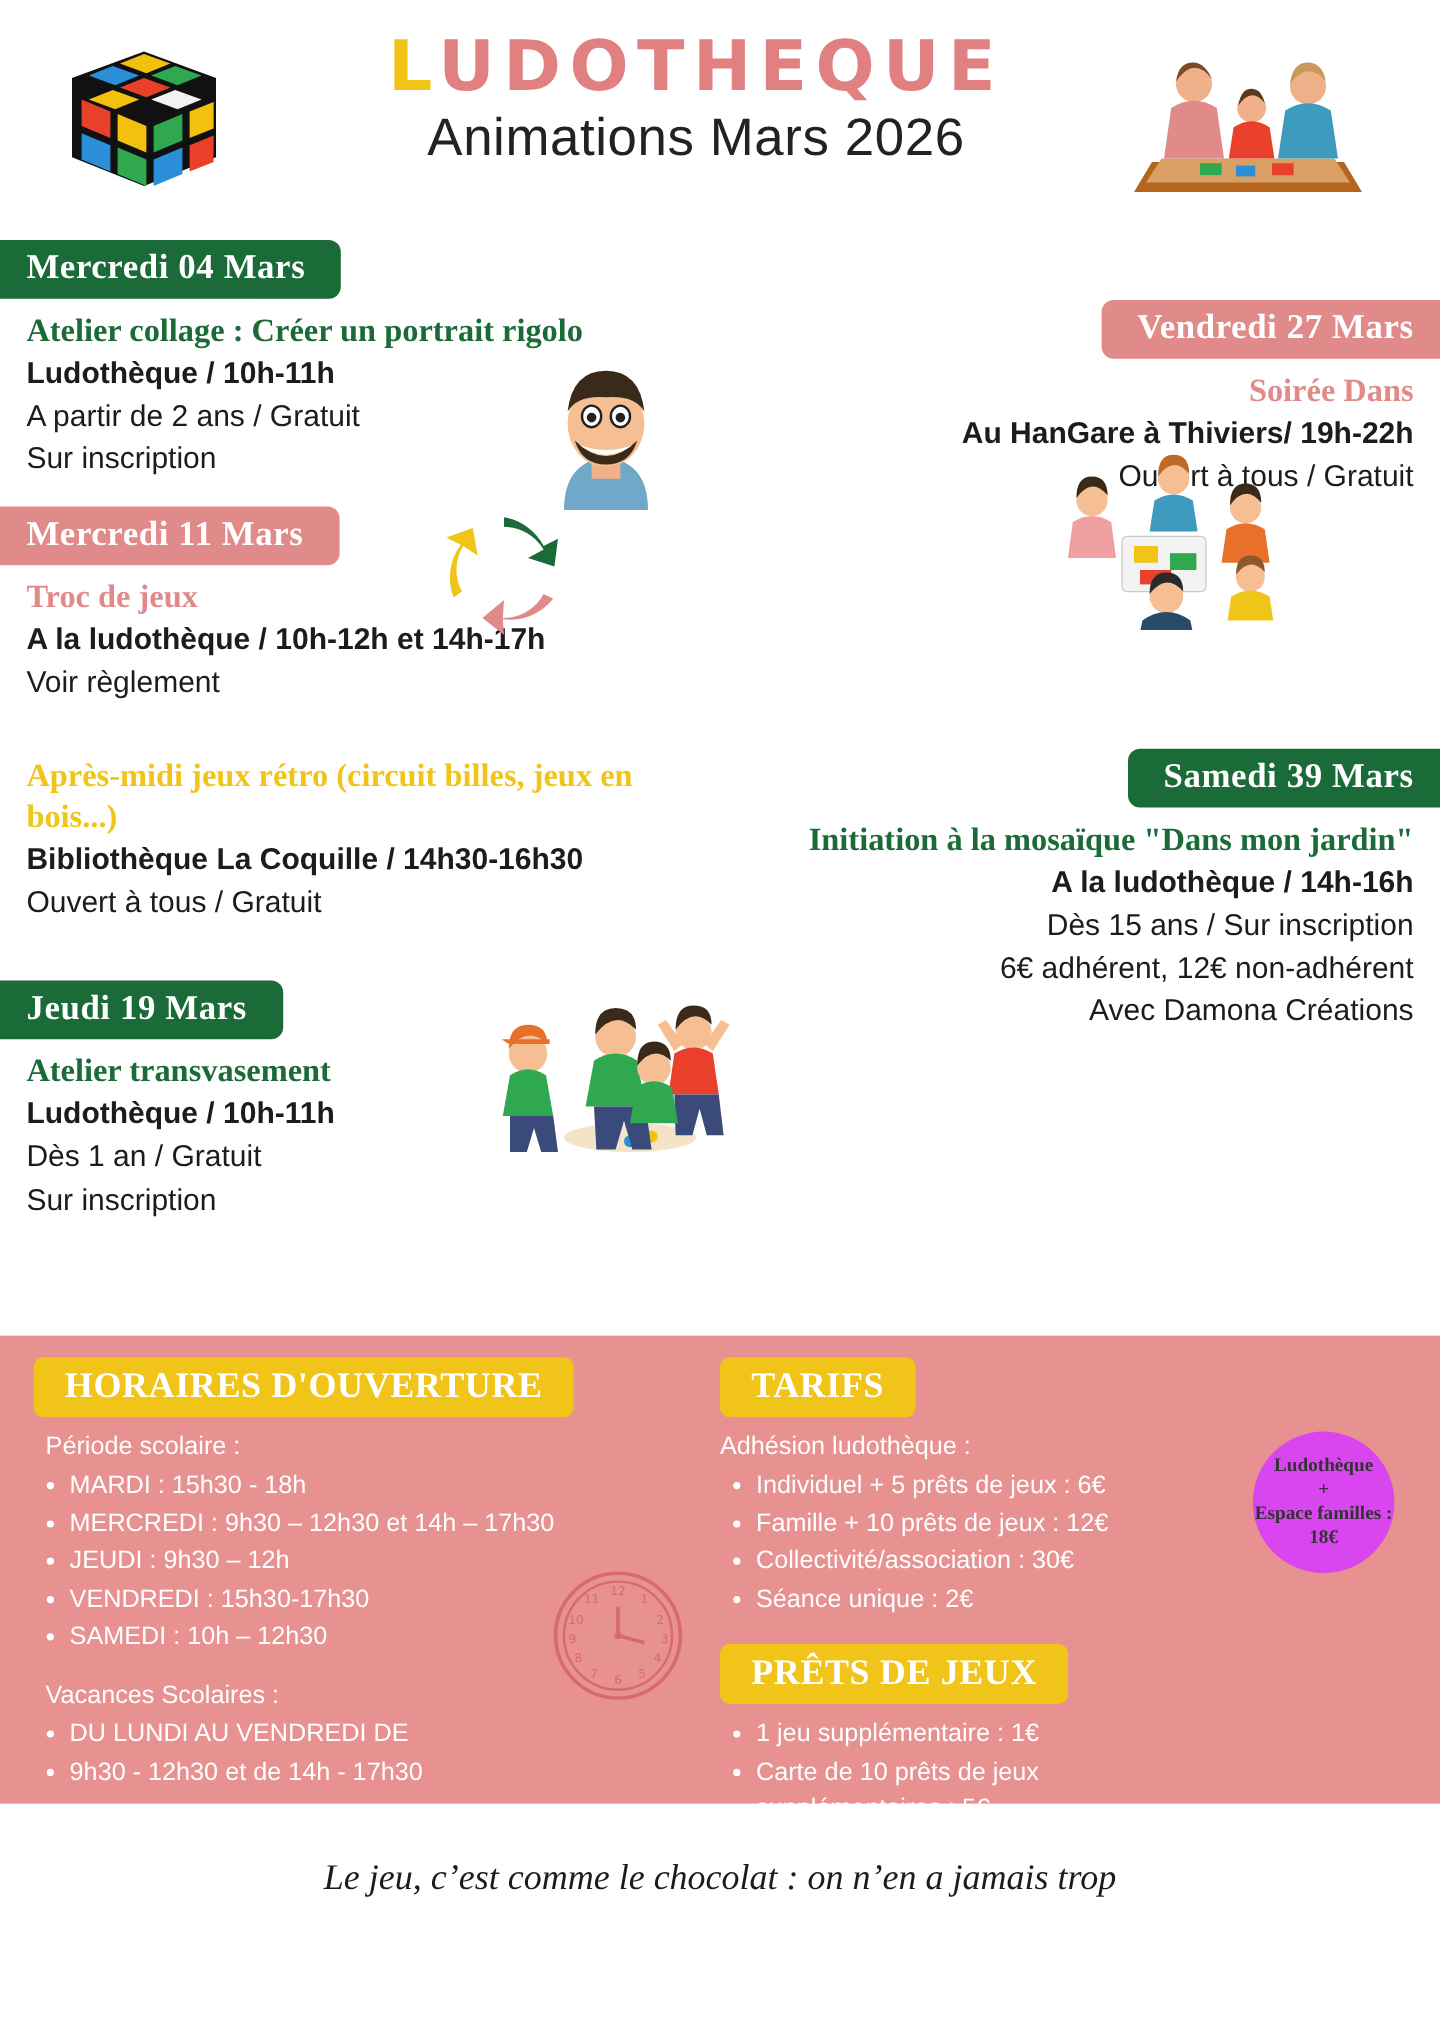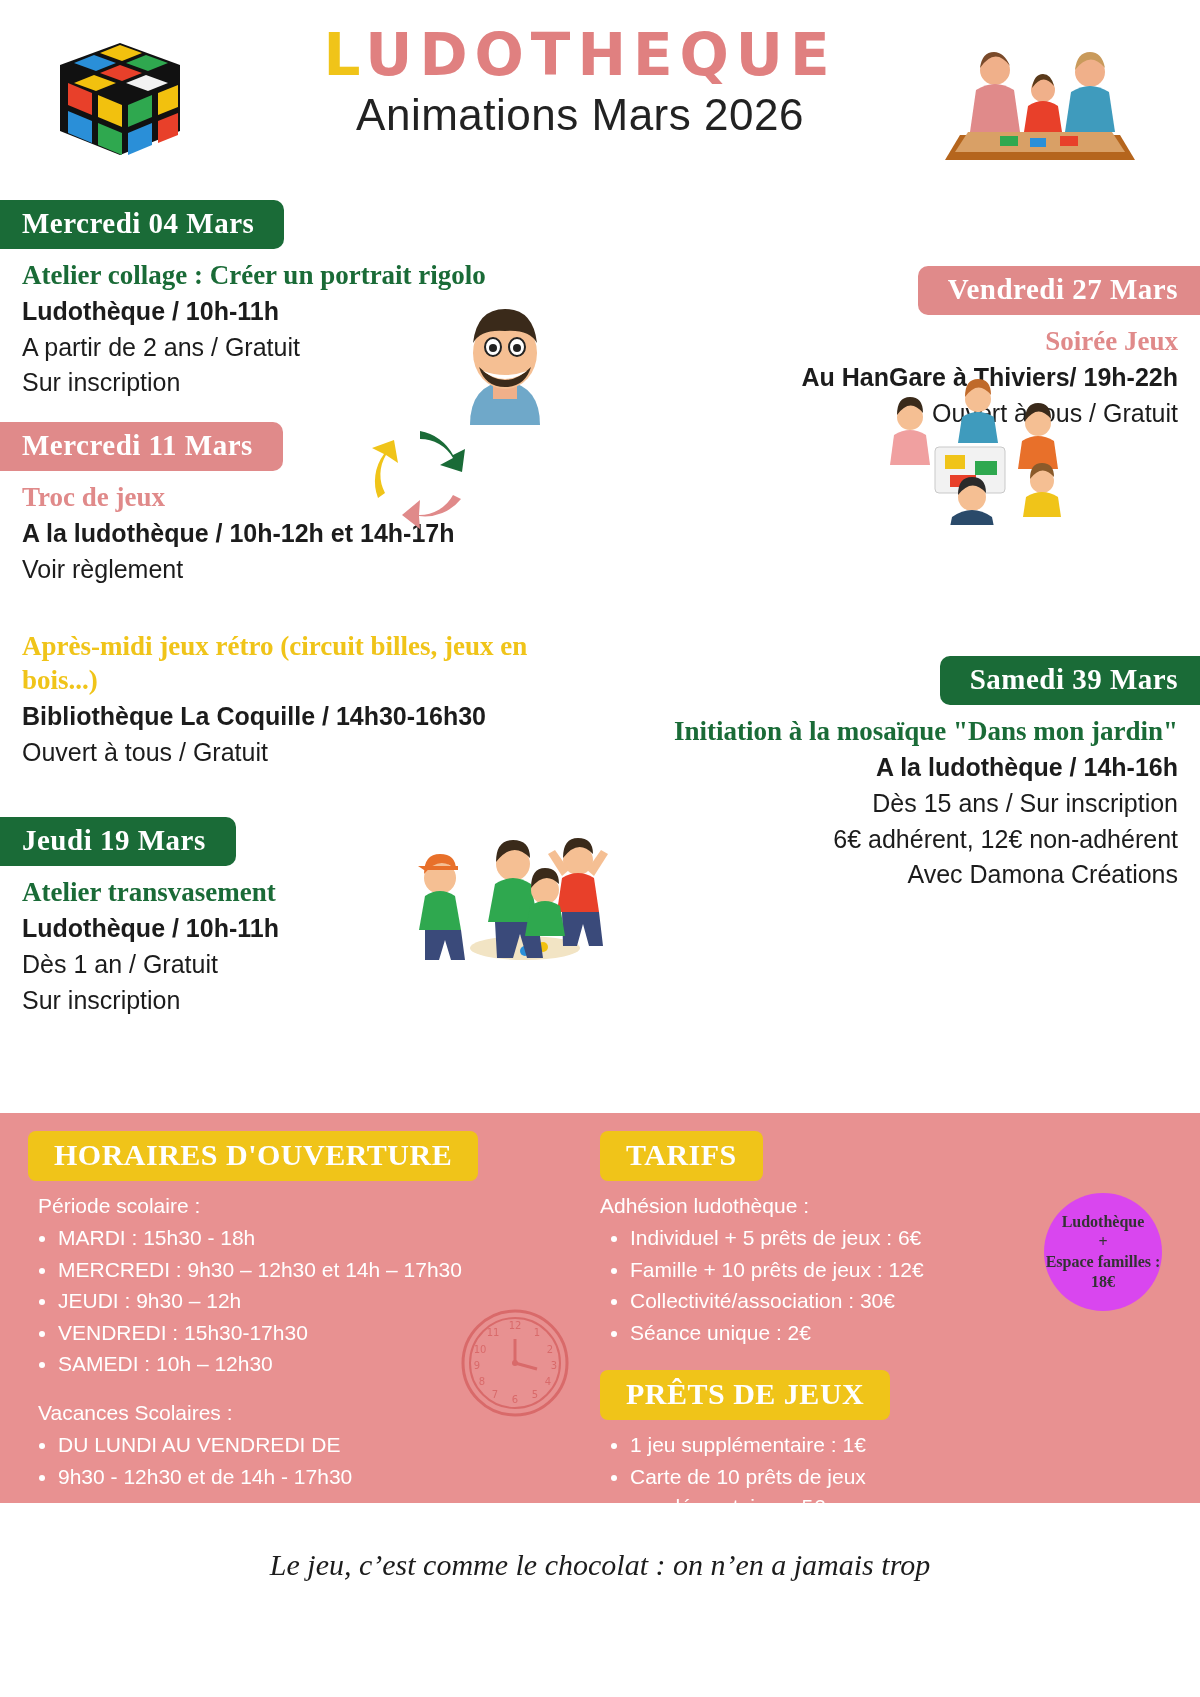--- a/index.html
+++ b/index.html
@@ -89,21 +89,20 @@
     font-family: "Liberation Serif", serif;
     font-weight: bold;
     font-size: 29px;
     color: #fff;
     border-radius: 0 10px 10px 0;
     letter-spacing: 0.5px;
   }
   .banner.right {
     border-radius: 10px 0 0 10px;
     padding: 7px 22px 9px 30px;
-    margin-top: 16px;
   }
   .banner.green { background: #1a6b37; }
   .banner.pink  { background: #e08a8a; }
   .banner.yellow{ background: #f0c419; }
 
   .event { margin-bottom: 22px; }
   .event-title {
     font-family: "Liberation Serif", serif;
     font-weight: bold;
     font-size: 27px;
@@ -308,21 +307,21 @@
         <div class="event-line bold">Ludothèque  / 10h-11h</div>
         <div class="event-line">Dès 1 an / Gratuit</div>
         <div class="event-line">Sur inscription</div>
       </div>
     </div>
 
     <div class="col-right">
 
       <div class="event">
         <div class="banner pink right">Vendredi 27 Mars</div>
-        <div class="event-title t-pink">Soirée Jeux</div>
+        <div class="event-title t-pink">Soirée Dans</div>
         <div class="event-line bold">Au HanGare à Thiviers/ 19h-22h</div>
         <div class="event-line">Ouvert à tous / Gratuit</div>
       </div>
 
       <div class="event" style="margin-top:210px;">
         <div class="banner green right">Samedi 39 Mars</div>
         <div class="event-title t-green">Initiation à la mosaïque "Dans mon jardin"</div>
         <div class="event-line bold">A la ludothèque / 14h-16h</div>
         <div class="event-line">Dès 15 ans / Sur inscription</div>
         <div class="event-line">6€ adhérent, 12€ non-adhérent</div>

